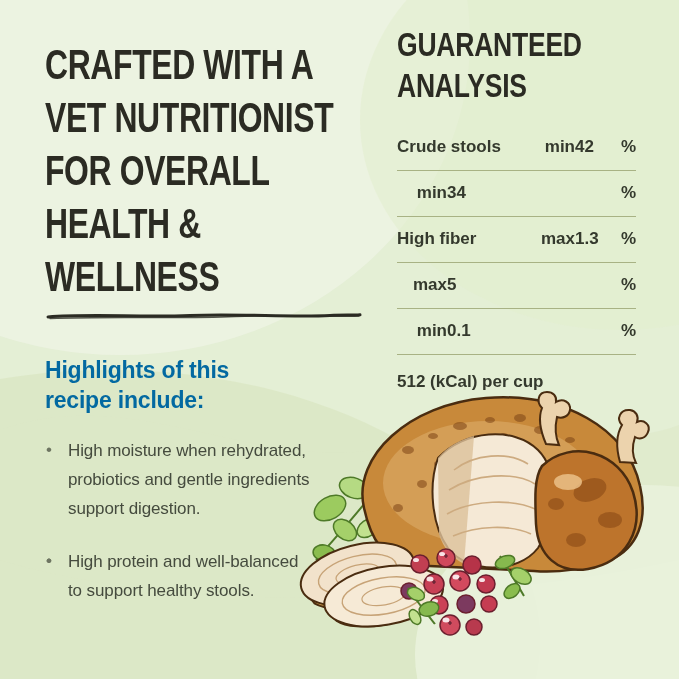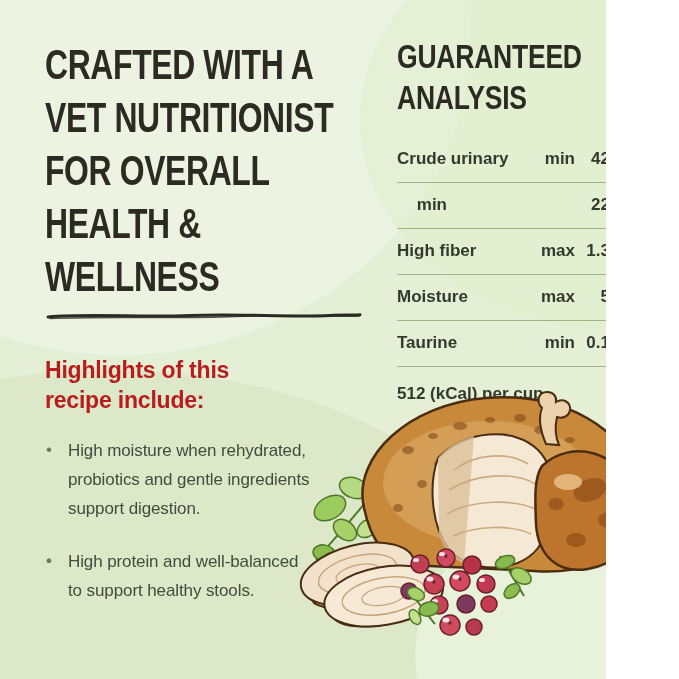--- a/index.html
+++ b/index.html
@@ -2,51 +2,51 @@
 <html style="--heading: #2b2b23; --body-text: #454b3e; --divider: #a8b284; --bg-base: #e4efd5; --bg-light: #edf3e4; --bg-dark: #d9e6c1;"><head>
 <meta charset="utf-8">
 <style>
   :root{
     --heading:#2b2b23; --body-text:#454b3e; --divider:#a8b284;
     --bg-base:#e4efd5; --bg-light:#edf3e4; --bg-dark:#d9e6c1;
   }
   *{margin:0;padding:0;box-sizing:border-box;}
   html,body{width:679px;height:679px;}
   body{font-family:"Liberation Sans",sans-serif;}
-  .stage{position:relative;width:606px;height:679px;overflow:hidden;background:var(--bg-base);}
+  .stage{position:relative;width:679px;height:679px;overflow:hidden;background:var(--bg-base);}
   .bg{position:absolute;left:0;top:0;}
   .left-col{position:absolute;left:45px;top:38px;width:322px;}
   .headline{
     font-size:42px;line-height:53px;font-weight:700;color:var(--heading);
     letter-spacing:-0.5px;white-space:pre-line;
     transform:scaleX(0.76);transform-origin:left top;width:430px;
   }
   .underline{display:block;margin-top:7px;}
   .subhead{
     margin-top:34px;font-size:23px;line-height:30px;font-weight:700;
-    color:#b91c1c;white-space:pre-line;letter-spacing:-0.2px;
+    color:#0369a1;white-space:pre-line;letter-spacing:-0.2px;
   }
   .bullets{list-style:none;margin-top:21px;}
   .bullets li{position:relative;padding-left:23px;margin-bottom:24px;
     font-size:17px;line-height:29px;color:var(--body-text);letter-spacing:-0.1px;}
   .b-dot{position:absolute;left:1px;top:-1px;color:#6e7562;font-size:17px;}
   .b-text{white-space:pre-line;}
-  .right-col{position:absolute;left:397px;top:36px;width:239px;}
+  .right-col{position:absolute;left:397px;top:24px;width:239px;}
   .ga-title{
     font-size:34px;line-height:41px;font-weight:700;color:var(--heading);
     letter-spacing:-0.3px;white-space:pre-line;
     transform:scaleX(0.78);transform-origin:left top;width:320px;
   }
   .ga-table{margin-top:19px;}
   .ga-row{display:flex;align-items:baseline;padding:12px 0 13px 0;
     border-bottom:1px solid var(--divider);font-size:17px;font-weight:700;
     color:#34392d;white-space:nowrap;}
   .ga-label{width:128px;}
   .ga-qual{width:50px;text-align:right;}
-  .ga-val{flex:1;text-align:right;}
+  .ga-val{flex:1;text-align:left;}
   .ga-unit{width:26px;text-align:right;}
   .kcal{margin-top:17px;font-size:17px;font-weight:700;color:#34392d;}
   .turkey{position:absolute;left:288px;top:388px;}
 </style>
 </head>
 <body>
 
 <div class="stage">
 
   <svg class="bg" width="679" height="679" viewBox="0 0 679 679" aria-hidden="true">
@@ -90,48 +90,46 @@
 
       </ul>
   </div>
 
   <div class="right-col">
     <h2 class="ga-title">GUARANTEED
 ANALYSIS</h2>
     <div class="ga-table">
 
         <div class="ga-row">
-          <span class="ga-label">Crude urinary</span>
+          <span class="ga-label">Crude stools</span>
           <span class="ga-qual">min</span>
           <span class="ga-val">42</span>
           <span class="ga-unit">%</span>
         </div>
 
         <div class="ga-row">
           <span class="ga-qual">min</span>
-          <span class="ga-val">22</span>
+          <span class="ga-val">34</span>
           <span class="ga-unit">%</span>
         </div>
 
         <div class="ga-row">
           <span class="ga-label">High fiber</span>
           <span class="ga-qual">max</span>
           <span class="ga-val">1.3</span>
           <span class="ga-unit">%</span>
         </div>
 
         <div class="ga-row">
-          <span class="ga-label">Moisture</span>
           <span class="ga-qual">max</span>
           <span class="ga-val">5</span>
           <span class="ga-unit">%</span>
         </div>
 
         <div class="ga-row">
-          <span class="ga-label">Taurine</span>
           <span class="ga-qual">min</span>
           <span class="ga-val">0.1</span>
           <span class="ga-unit">%</span>
         </div>
       </div>
     <div class="kcal">512 (kCal) per cup</div>
   </div>
 
   <svg class="turkey" width="391" height="291" viewBox="0 0 391 291" aria-hidden="true">
 

